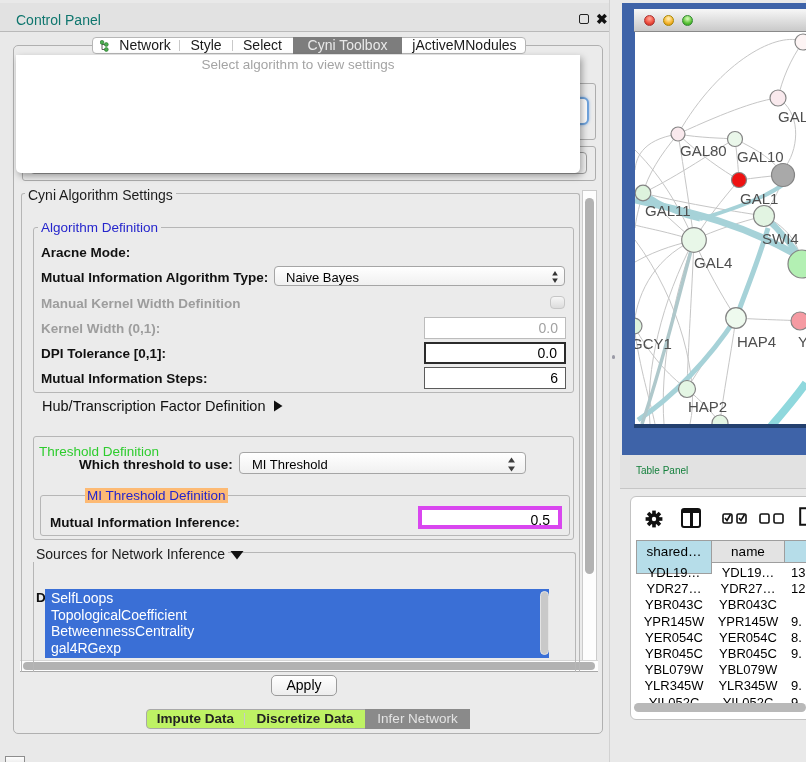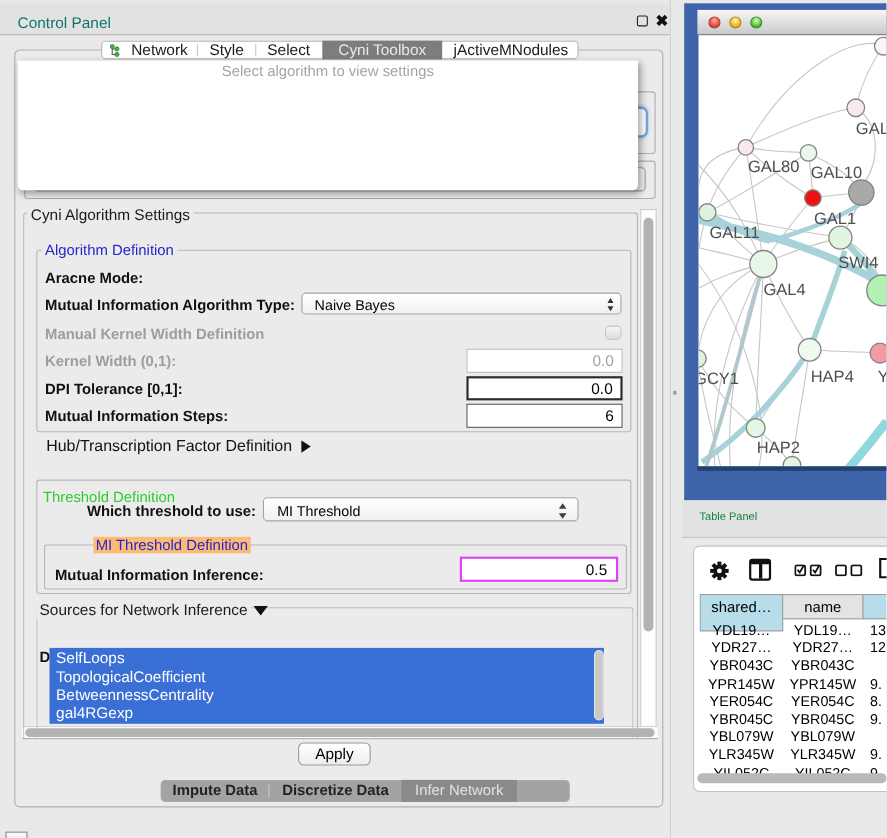--- a/index.html
+++ b/index.html
@@ -86,34 +86,34 @@
 <div class="abs combo" style="left:239px;top:452px;width:287px;height:22px;">
   <span style="position:absolute;left:12px;top:4px;font-size:13px;color:#000;">MI Threshold</span>
   <svg style="position:absolute;right:9px;top:4px;" width="9" height="15" viewBox="0 0 9 15">
         <path d="M4.5 0.5 L8 5.5 L1 5.5 Z" fill="#3e3e3e"></path>
         <path d="M4.5 14.5 L8 9.5 L1 9.5 Z" fill="#3e3e3e"></path>
       </svg>
 </div>
 <div class="abs" style="left:40px;top:495px;width:530px;height:41px;border:1px solid #b6b6b6;border-radius:3px;"></div>
 <div class="abs" style="left:45px;top:488px;background:#fdba74;padding:0 2px;font-size:13.5px;color:#2525cc;margin-left:40px;">MI Threshold Definition</div>
 <div class="abs" style="left:50px;top:515px;font-size:13.5px;font-weight:bold;color:#111;">Mutual Information Inference:</div>
-<div class="abs" style="left:418px;top:506px;width:144px;height:23px;background:#fff;border:2px solid #d946ef;font-size:14px;color:#000;text-align:right;line-height:21px;padding-right:8px;">0.5</div>
+<div class="abs" style="left:418px;top:506px;width:144px;height:23px;background:#fff;border:4px solid #d946ef;font-size:14px;color:#000;text-align:right;line-height:21px;padding-right:8px;">0.5</div>
 
 <div class="abs" style="left:33px;top:552px;width:543px;height:120px;border:1px solid #b6b6b6;border-bottom:none;border-radius:3px 3px 0 0;"></div>
 <div class="abs" style="left:33px;top:546px;background:#ebebeb;padding:0 3px;font-size:14px;color:#1c1c1c;">Sources for Network Inference</div>
 <svg class="abs" style="left:230px;top:550px;" width="14" height="10" viewBox="0 0 14 10">
       <path d="M0.5 1 L13.5 1 L7 9.5 Z" fill="#111"></path>
     </svg>
 <div class="abs" style="left:36px;top:590px;font-size:13.5px;font-weight:bold;color:#111;">Data Attributes</div>
 <div class="abs" style="left:45px;top:589px;width:504px;height:69px;background:#3a6fd6;color:#fff;font-size:14px;line-height:16.6px;padding:1px 0 0 6px;">SelfLoops<br>TopologicalCoefficient<br>BetweennessCentrality<br>gal4RGexp</div>
 <div class="abs" style="left:540px;top:591px;width:9px;height:64px;background:#c9c9c9;border-radius:5px;border:1px solid #e4e4e4;"></div>
 
 <div class="abs" style="left:271px;top:675px;width:66px;height:21px;background:linear-gradient(#ffffff,#ededed);border:1px solid #9b9b9b;border-radius:5px;text-align:center;line-height:19px;font-size:14px;color:#000;">Apply</div>
 
-<div class="abs" style="left:146px;top:709px;width:372px;height:20px;background:#a3a3a3;border:1px solid #a9a9a9;border-radius:4px;font-size:13.5px;font-weight:bold;color:#222;">
+<div class="abs" style="left:146px;top:709px;width:324px;height:20px;background:#bef264;border:1px solid #a9a9a9;border-radius:4px;font-size:13.5px;font-weight:bold;color:#222;">
   <div class="abs" style="left:0;top:0;width:97px;height:18px;line-height:18px;text-align:center;">Impute Data</div>
   <div class="abs" style="left:97px;top:3px;width:1px;height:12px;background:#c9c9c9;"></div>
   <div class="abs" style="left:98px;top:0;width:120px;height:18px;line-height:18px;text-align:center;">Discretize Data</div>
   <div class="abs" style="left:218px;top:-1px;width:105px;height:20px;background:#8a8a8a;line-height:20px;text-align:center;color:#e3e3e3;font-weight:normal;font-size:13.5px;">Infer Network</div>
 </div>
 
 <div class="abs" style="left:5px;top:756px;width:20px;height:10px;background:linear-gradient(#fdfdfd,#e8e8e8);border:1px solid #8d8d8d;"></div>
 
 <div class="abs" style="left:612px;top:355px;width:3px;height:4px;background:#9a9aa6;border-radius:2px;"></div>
 

